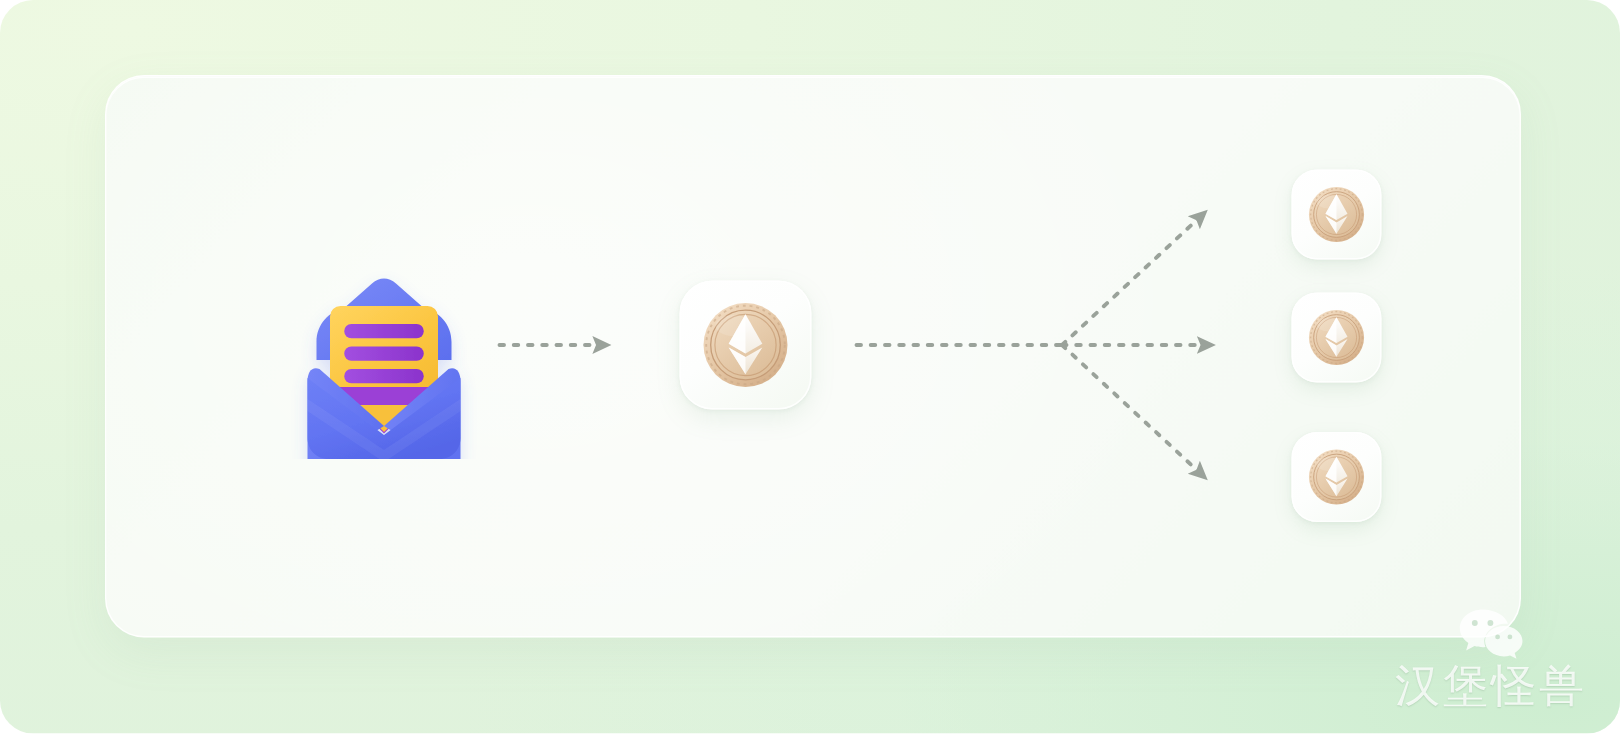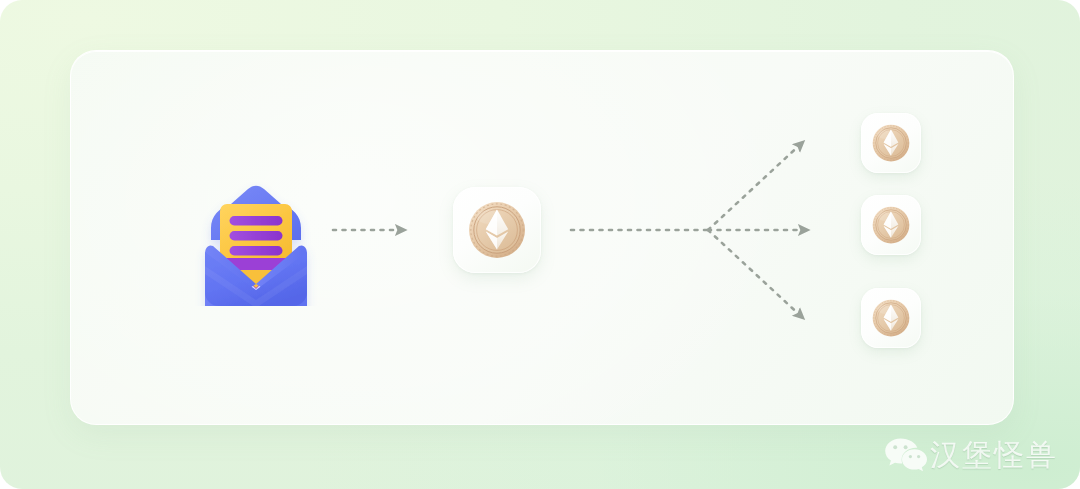--- a/index.html
+++ b/index.html
@@ -105,20 +105,21 @@
   
   #watermark {
     position: absolute;
     right: 22px;
     bottom: 16px;
     display: flex;
     align-items: center;
     gap: 2px;
     z-index: 6;
     user-select: none;
+    flex-direction: column;
   }
   #watermark-text {
     font-family: "DejaVu Sans", "Liberation Sans", sans-serif;
     font-size: 30px;
     letter-spacing: 2px;
     color: rgba(255,255,255,.80);
     text-shadow: 0 1px 1px rgba(120,160,125,.30);
     line-height: 1;
     white-space: nowrap;
   }

